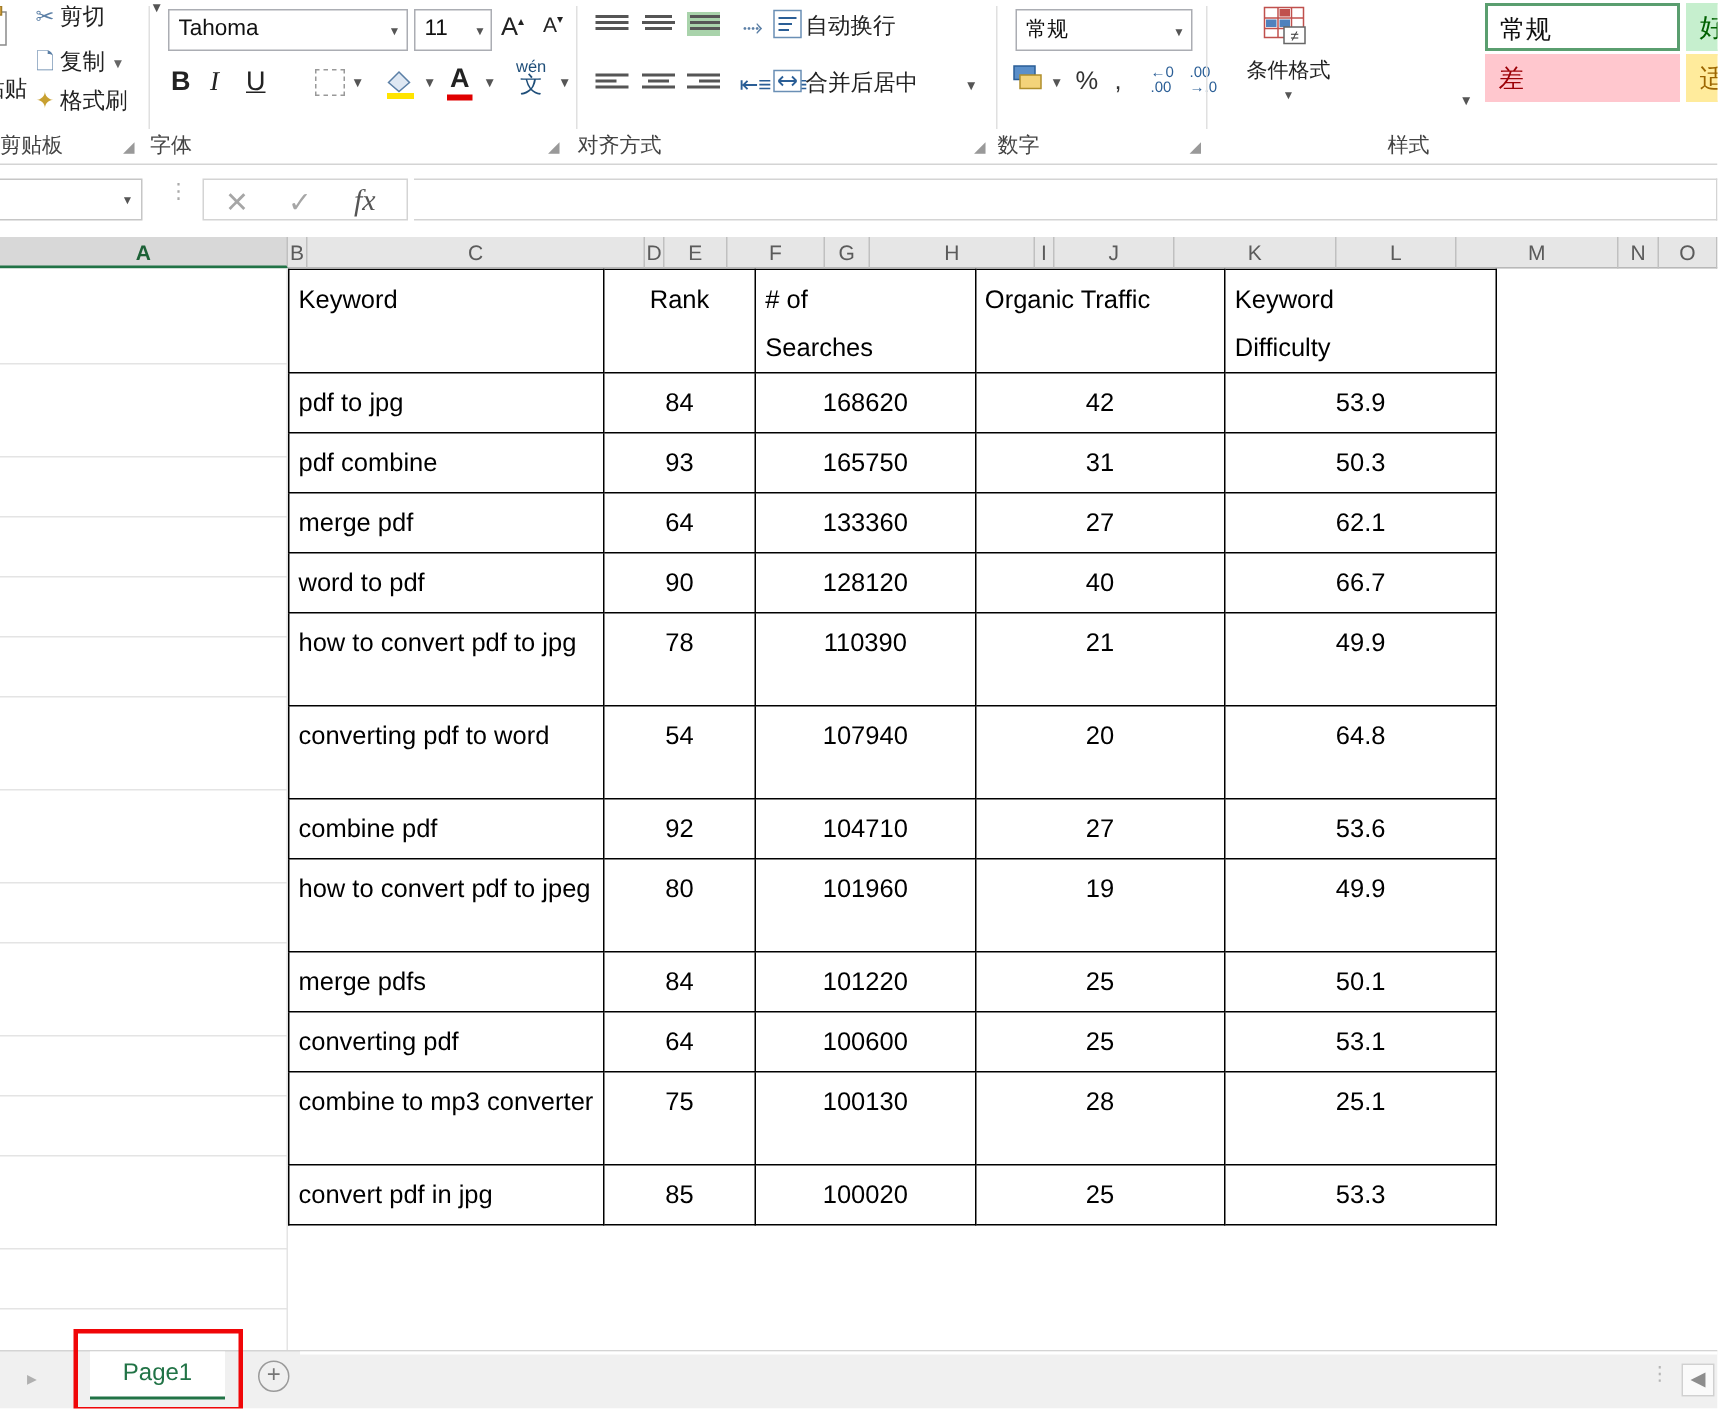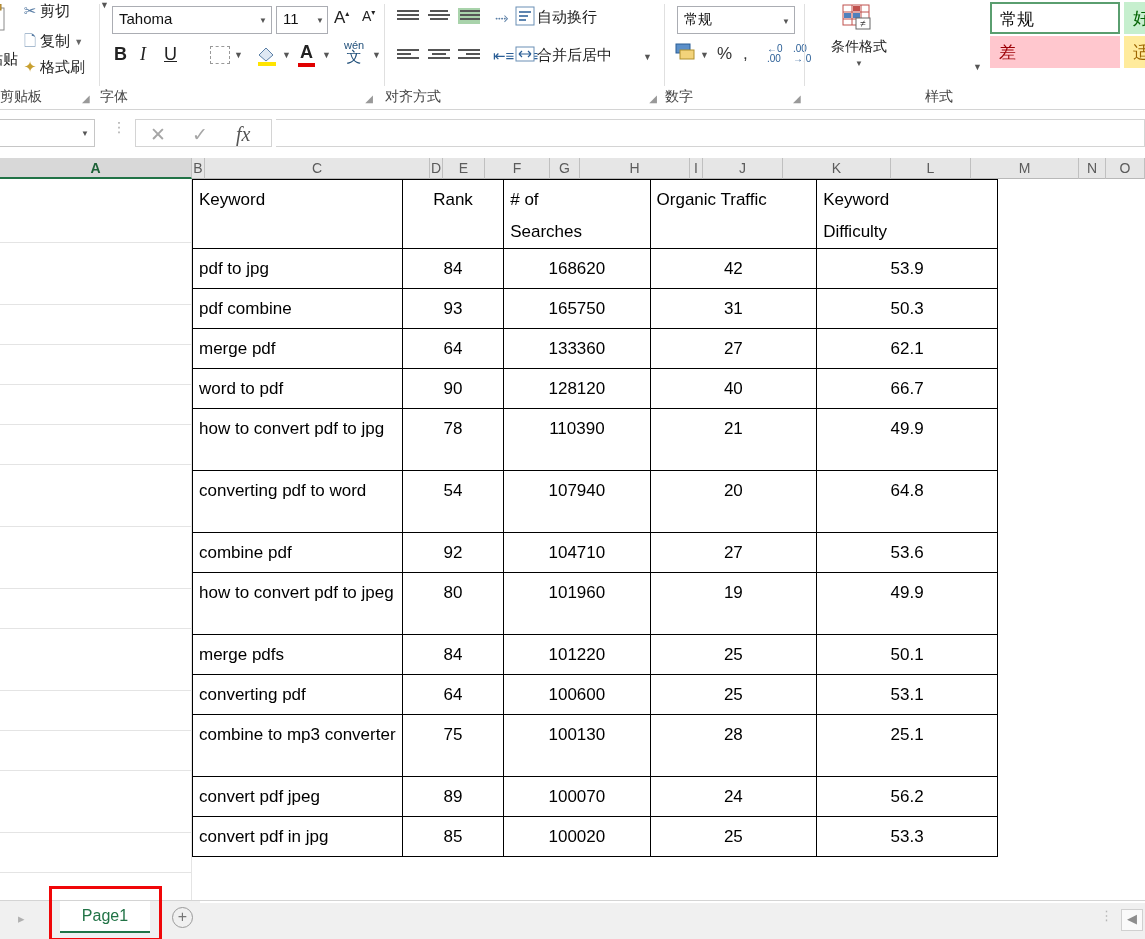--- a/index.html
+++ b/index.html
@@ -508,27 +508,20 @@
               <td class="c-kd">53.1</td>
             </tr>
             <tr class="r1">
               <td class="c-kw">combine to mp3 converter</td>
               <td class="c-rank">75</td>
               <td class="c-sr">100130</td>
               <td class="c-tr">28</td>
               <td class="c-kd">25.1</td>
             </tr>
             <tr class="r2">
-              <td class="c-kw">convert pdf jpeg</td>
-              <td class="c-rank">89</td>
-              <td class="c-sr">100070</td>
-              <td class="c-tr">24</td>
-              <td class="c-kd">56.2</td>
-            </tr>
-            <tr class="r2">
               <td class="c-kw">convert pdf in jpg</td>
               <td class="c-rank">85</td>
               <td class="c-sr">100020</td>
               <td class="c-tr">25</td>
               <td class="c-kd">53.3</td>
             </tr>
           </tbody>
       </table>
     </div>
   </div>

